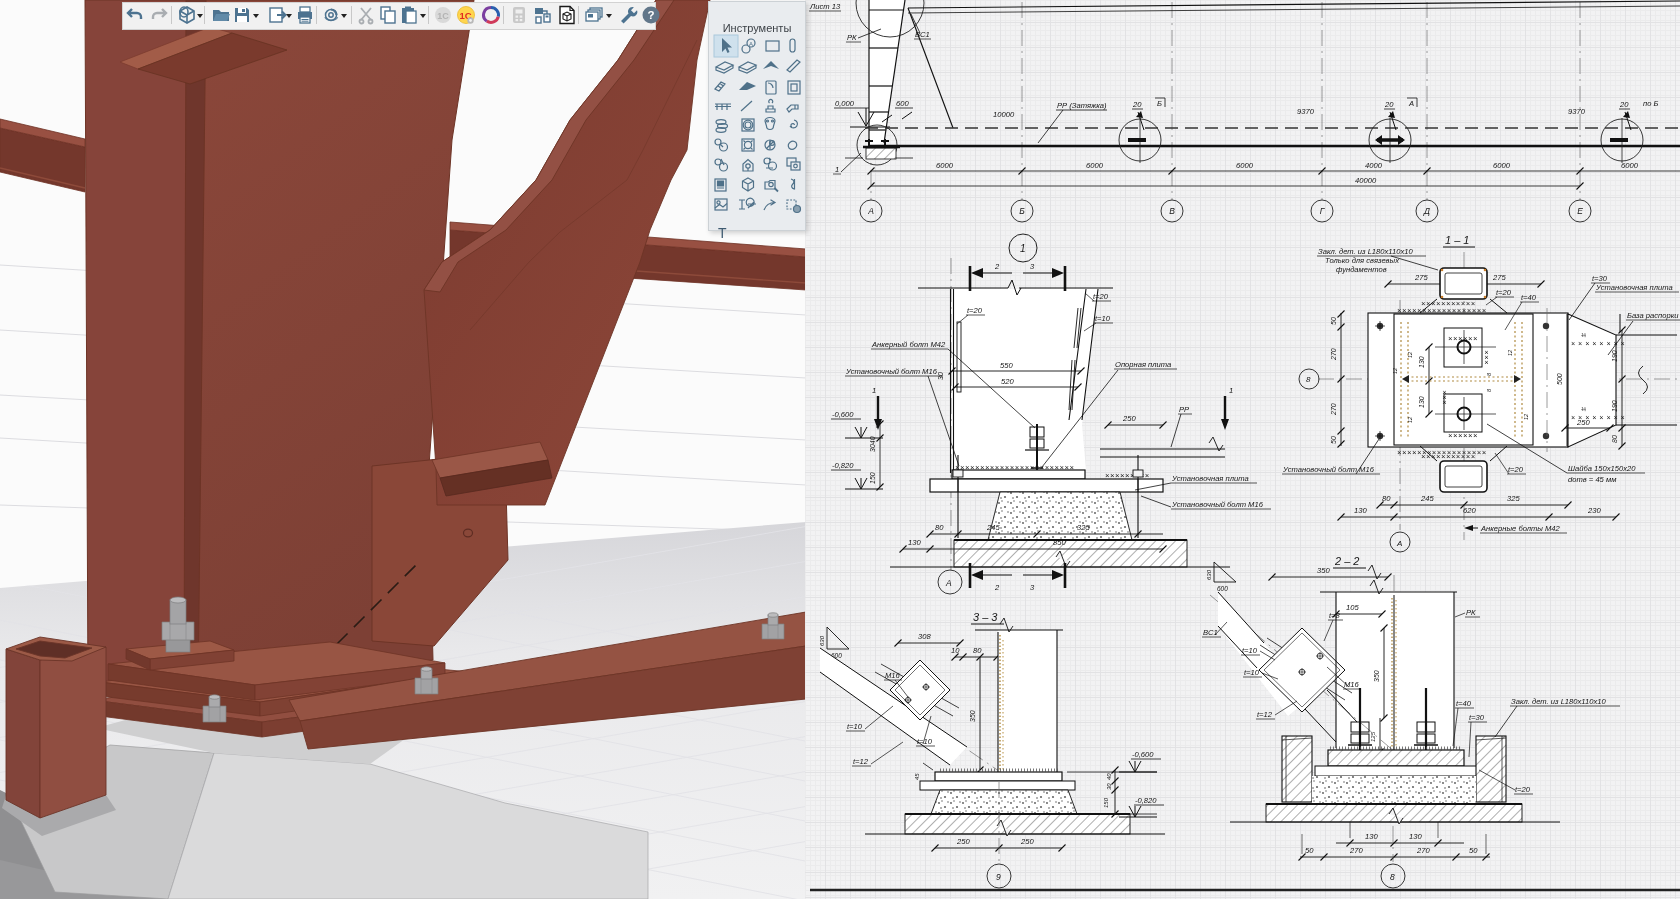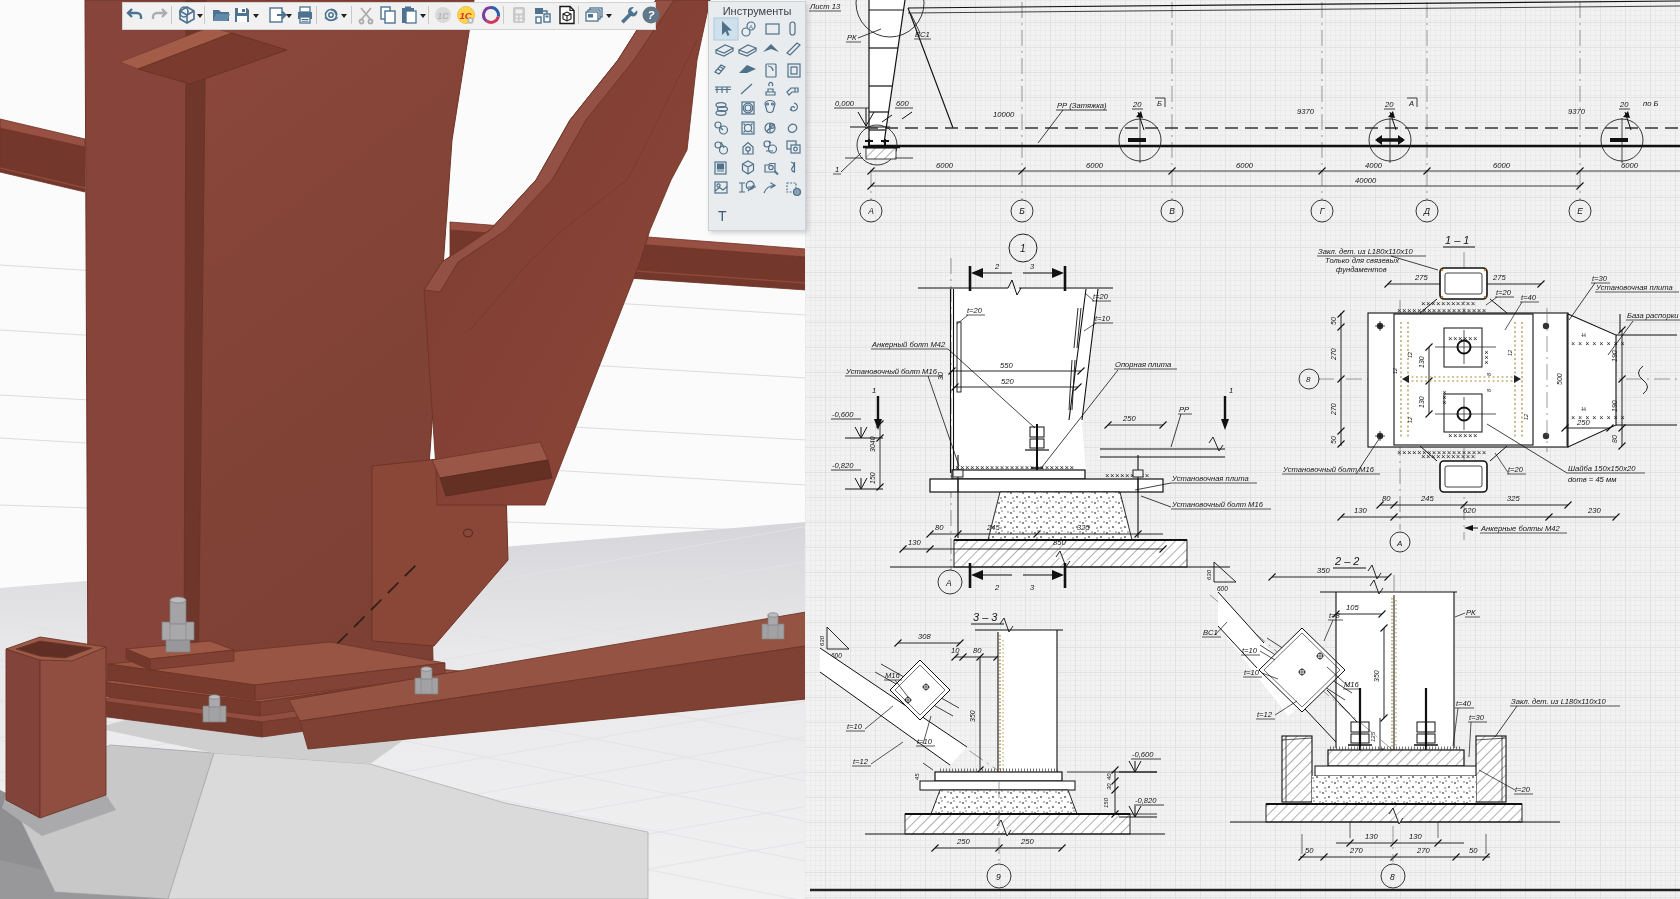--- a/index.html
+++ b/index.html
@@ -3,26 +3,26 @@
 <meta charset="utf-8">
 <style>
 html,body{margin:0;padding:0;background:#fff;}
 body{width:1680px;height:899px;overflow:hidden;position:relative;font-family:"Liberation Sans",sans-serif;}
 #pane3d{position:absolute;left:0;top:0;width:806px;height:899px;overflow:hidden;}
 #pane2d{position:absolute;left:805px;top:0;width:875px;height:899px;overflow:hidden;
  background-color:#f2f2f3;
  background-image:linear-gradient(#e2e2e4 1px,transparent 1px),linear-gradient(90deg,#e2e2e4 1px,transparent 1px),linear-gradient(#ebebec 1px,transparent 1px),linear-gradient(90deg,#ebebec 1px,transparent 1px);
  background-size:25px 25px,25px 25px,5px 5px,5px 5px;
  background-position:-5px -3px,-5px -3px,0 0,0 0;}
-#toolbar{position:absolute;left:122px;top:2px;width:534px;height:28px;background:#f1f1f1;border:1px solid #d2d2d2;box-sizing:border-box;font-style:italic;}
+#toolbar{position:absolute;left:122px;top:2px;width:534px;height:28px;background:#f1f1f1;border:1px solid #d2d2d2;box-sizing:border-box;}
 #palette{position:absolute;left:708px;top:1px;width:98px;height:230px;background:#e9ecef;border:1px solid #ccd1d5;box-sizing:border-box;box-shadow:2px 2px 5px rgba(0,0,0,0.18);}
 .tbi{position:absolute;top:2px;width:20px;height:20px;}
 .sep{position:absolute;top:3px;width:1px;height:18px;background:#c8c8c8;}
 .da{position:absolute;top:11px;width:0;height:0;border-left:3px solid transparent;border-right:3px solid transparent;border-top:4px solid #222;}
-#palette .ttl{font-size:11px;color:#3a3f44;text-align:center;margin-top:3px;}
+#palette .ttl{font-size:11px;color:#3a3f44;text-align:center;margin-top:20px;}
 svg{display:block;}
 </style>
 </head>
 <body>
 <div id="pane3d">
 <svg width="806" height="899" viewBox="0 0 806 899">
 <defs>
 <linearGradient id="gweb" x1="0" y1="0" x2="0.3" y2="1">
 <stop offset="0" stop-color="#8b473a"></stop>
           <stop offset="1" stop-color="#7d4035"></stop>

